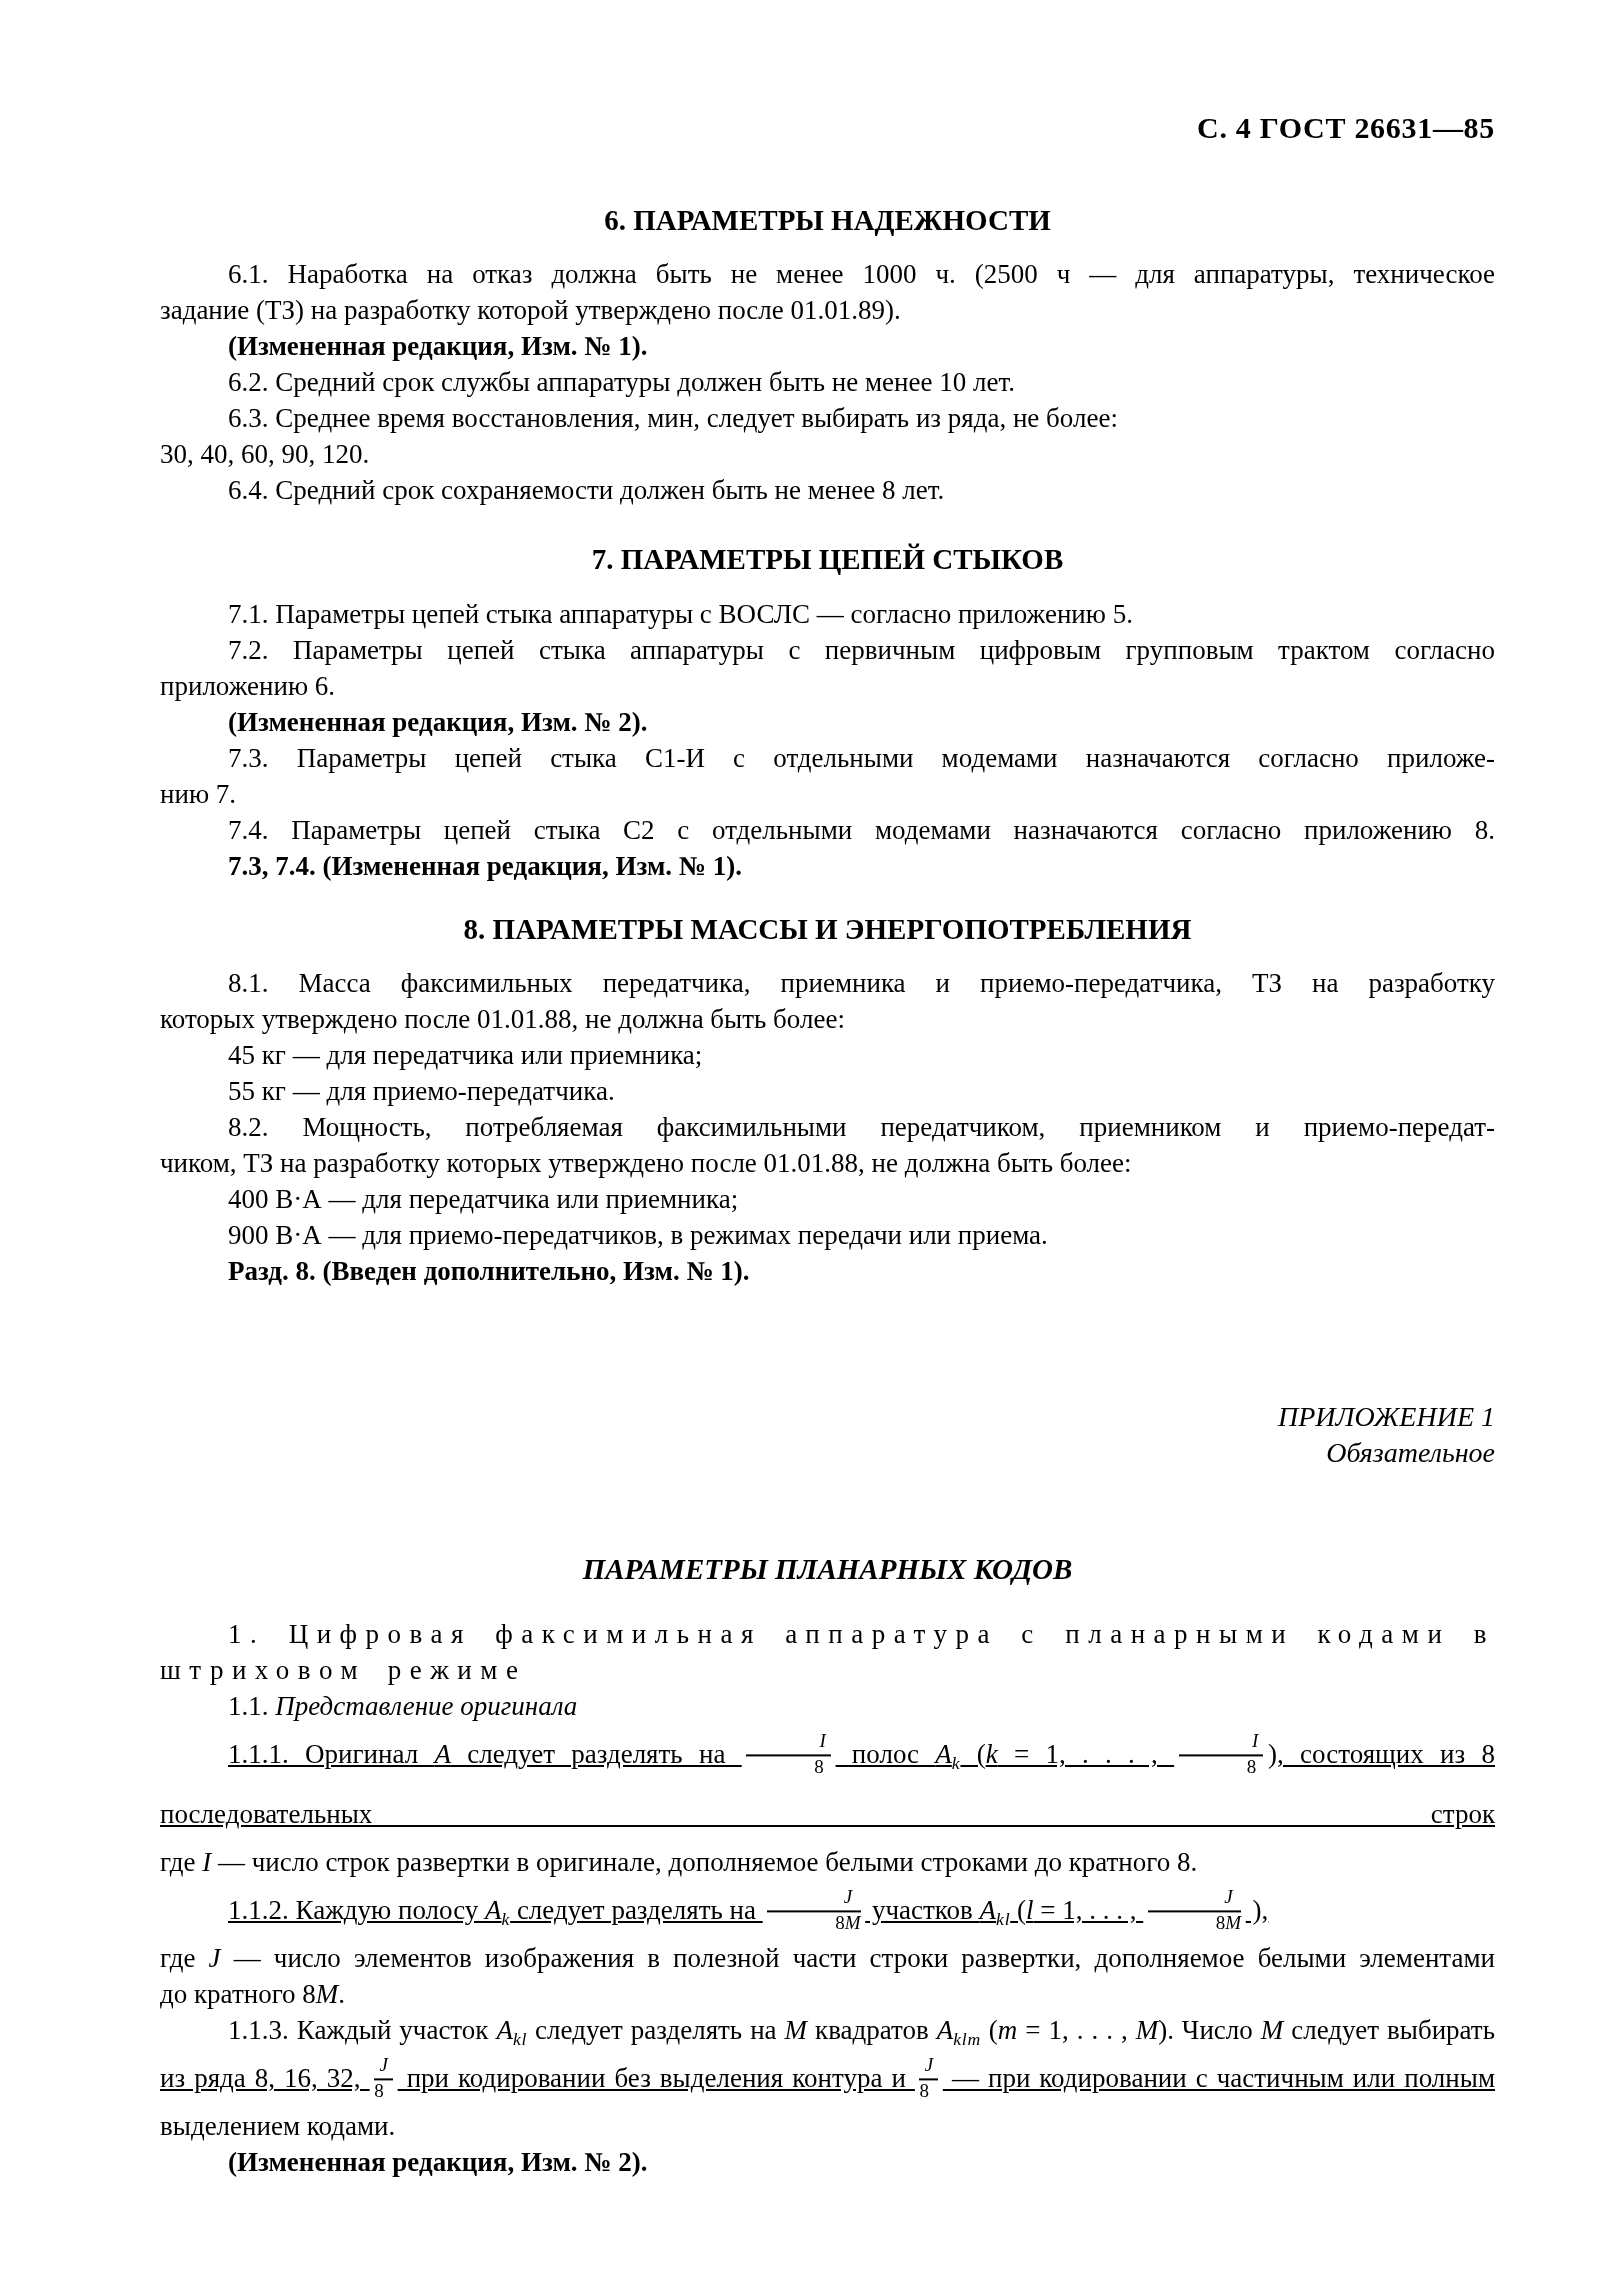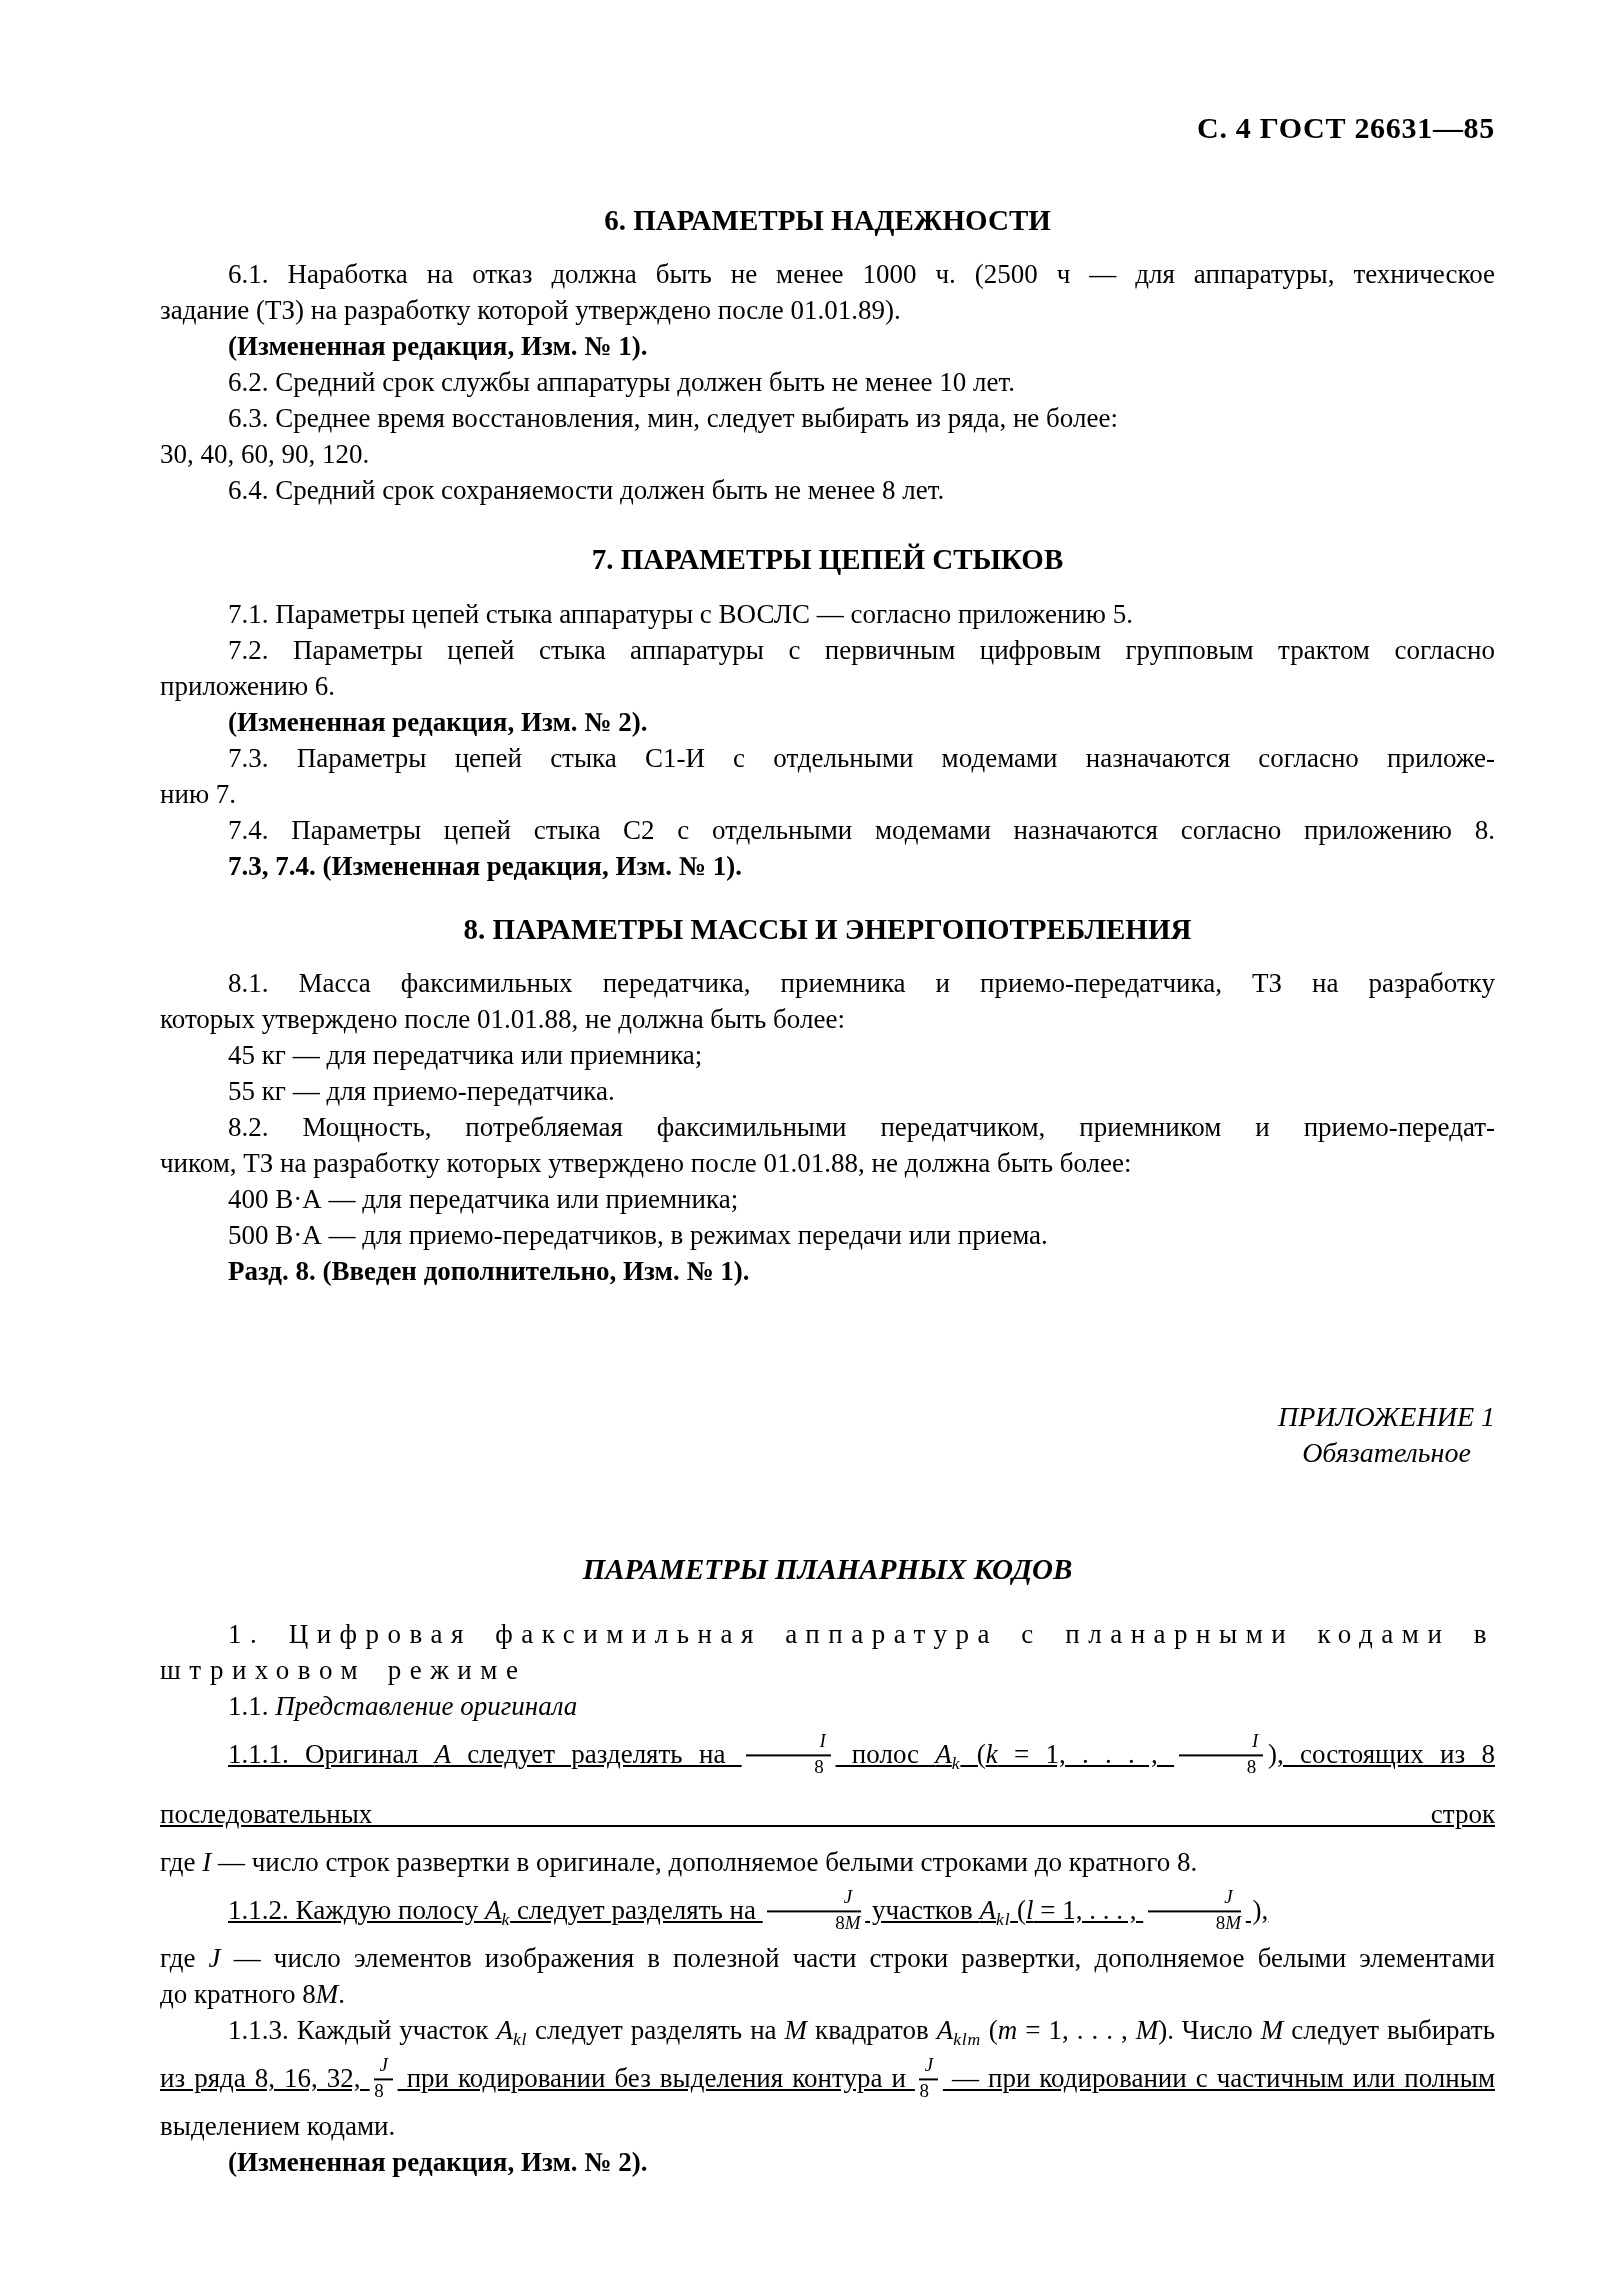--- a/index.html
+++ b/index.html
@@ -43,21 +43,21 @@
   .jlast{text-align-last:justify;}
   .bold{font-weight:bold;}
   .sp{letter-spacing:8.5px;word-spacing:6.5px;}
   .annex-head{
     margin-top:110px;
     text-align:right;
     font-style:italic;
     font-size:28px;
     line-height:36px;
   }
-  .annex-head .inner{display:inline-block;text-align:center;}
+  .annex-head .inner{display:inline-block;text-align:right;}
   .annex-title{
     margin-top:80px;
     margin-bottom:29px;
     font-style:italic;
   }
   .fline{line-height:60px;text-decoration:underline;}
   .frac{
     display:inline-block;
     vertical-align:middle;
     text-align:center;
@@ -99,21 +99,21 @@
     <div class="p ind bold">7.3, 7.4. (Измененная редакция, Изм. № 1).</div>
 
     <div class="h h-s8">8. ПАРАМЕТРЫ МАССЫ И ЭНЕРГОПОТРЕБЛЕНИЯ</div>
     <div class="p ind jlast">8.1. Масса факсимильных передатчика, приемника и приемо-передатчика, ТЗ на разработку</div>
     <div class="p">которых утверждено после 01.01.88, не должна быть более:</div>
     <div class="p ind">45 кг — для передатчика или приемника;</div>
     <div class="p ind">55 кг — для приемо-передатчика.</div>
     <div class="p ind jlast">8.2. Мощность, потребляемая факсимильными передатчиком, приемником и приемо-передат-</div>
     <div class="p">чиком, ТЗ на разработку которых утверждено после 01.01.88, не должна быть более:</div>
     <div class="p ind">400 В·А — для передатчика или приемника;</div>
-    <div class="p ind">500 В·А — для приемо-передатчиков, в режимах передачи или приема.</div>
+    <div class="p ind">900 В·А — для приемо-передатчиков, в режимах передачи или приема.</div>
     <div class="p ind bold">Разд. 8. (Введен дополнительно, Изм. № 1).</div>
 
     <div class="annex-head">
       <span class="inner">
         <span style="display:block">ПРИЛОЖЕНИЕ 1</span>
         <span style="display:block">Обязательное</span>
       </span>
     </div>
 
     <div class="h annex-title">ПАРАМЕТРЫ ПЛАНАРНЫХ КОДОВ</div>

